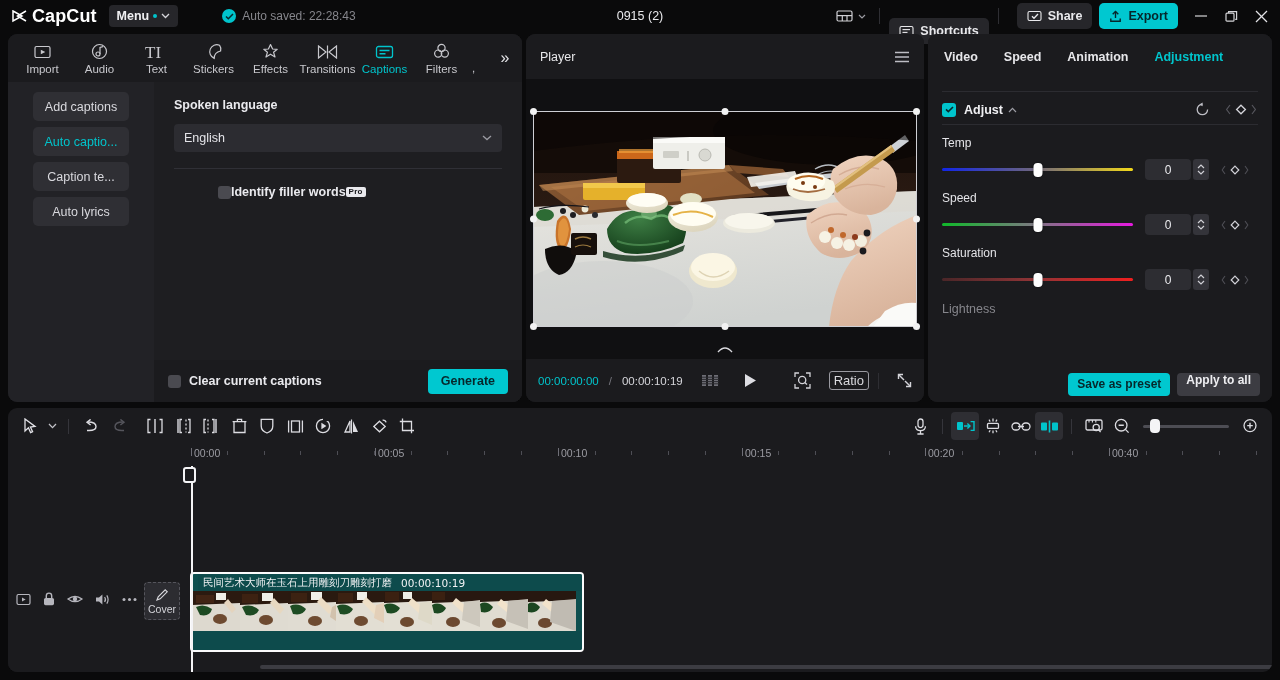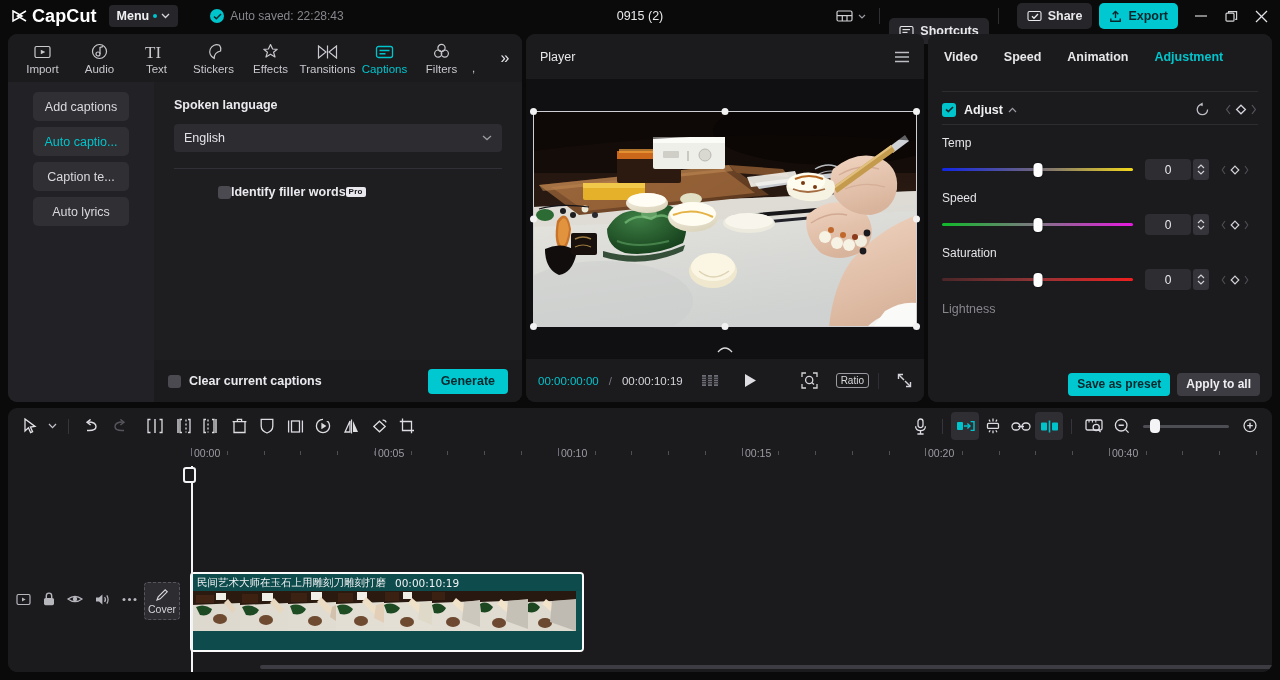--- a/index.html
+++ b/index.html
@@ -19,21 +19,21 @@
   }
   .brand { display: flex; align-items: center; gap: 5px; margin-left: 12px; }
   .brand-mark { width: 15px; height: 13px; position: relative; }
   .brand-name { color: #fff; font-size: 18px; font-weight: bold; letter-spacing: .1px; }
   .menu-btn {
     margin-left: 12px; height: 22px; padding: 0 8px; border-radius: 4px;
     background: #26262a; color: #f0f0f2; font-size: 12.5px; font-weight: bold;
     display: flex; align-items: center; gap: 4px; cursor: pointer;
   }
   .menu-dot { width: 4px; height: 4px; border-radius: 50%; background: #00c4cc; }
-  .autosave { display: flex; align-items: center; gap: 6px; margin-left: 32px; }
+  .autosave { display: flex; align-items: center; gap: 6px; margin-left: 44px; }
   .check-badge {
     width: 14px; height: 14px; border-radius: 50%; background: #00c4cc;
     display: flex; align-items: center; justify-content: center;
   }
   .autosave-text { color: #86868c; font-size: 12px; }
   .proj-title {
     position: absolute; left: 0; right: 0; top: 0; height: 32px;
     display: flex; align-items: center; justify-content: center;
     color: #e9e9ec; font-size: 12.5px; pointer-events: none;
   }
@@ -164,21 +164,21 @@
     background: #1b1b1e; gap: 6px;
   }
   .tc-cur { color: #00c4cc; font-size: 11.5px; font-family: "Liberation Sans", sans-serif; }
   .tc-sep { color: #76767d; font-size: 11.5px; margin: 0 4px; }
   .tc-tot { color: #d5d5da; font-size: 11.5px; }
   .bars-ic { margin-left: 13px; cursor: pointer; }
   .play-ic { margin-left: 18px; cursor: pointer; }
   .mid-foot-right { margin-left: auto; display: flex; align-items: center; gap: 0; }
   .ratio-box {
     border: 1px solid #9a9aa1; border-radius: 3px; color: #dadade;
-    font-size: 10px; padding: 1px 4px; margin-left: 18px; cursor: pointer;
+    font-size: 13px; padding: 1px 4px; margin-left: 18px; cursor: pointer;
   }
   .fs-ic { margin-left: 18px; cursor: pointer; }
 
   
   .rtabs {
     height: 45px; display: flex; align-items: center; gap: 0;
     padding-left: 16px; background: #1b1b1e;
   }
   .rtab {
     color: #e7e7ea; font-size: 12.5px; font-weight: bold; cursor: pointer;
@@ -239,21 +239,21 @@
     justify-content: flex-end; gap: 7px; padding-right: 12px;
   }
   .btn-teal {
     height: 23px; border-radius: 4px; background: #00c8d0; color: #06272b;
     font-size: 12px; font-weight: bold; padding: 0 9px;
     display: flex; align-items: center; cursor: pointer;
   }
   .btn-grey {
     height: 23px; border-radius: 4px; background: #3c3c42; color: #eeeef1;
     font-size: 12px; font-weight: bold; padding: 0 9px;
-    display: flex; align-items: center; cursor: pointer;
+    display: flex; cursor: pointer;
   }
 
   
   .timeline {
     position: absolute; left: 8px; top: 408px; width: 1264px; height: 264px;
     background: #1b1b1e; border-radius: 9px; overflow: hidden;
   }
   .tl-toolbar { height: 36px; display: flex; align-items: center; padding: 0 8px; }
   .ttool {
     width: 28px; height: 28px; display: flex; align-items: center;
@@ -298,21 +298,21 @@
     display: flex; flex-direction: column; align-items: center;
     justify-content: center; gap: 1px; color: #d4d4d9; font-size: 10.5px;
     cursor: pointer;
   }
   .clip {
     position: absolute; left: 60px; top: 106px; width: 394px; height: 80px;
     border: 2px solid #fbfbfc; border-radius: 4px; background: #0e4f4f;
     overflow: hidden; cursor: pointer;
   }
   .clip-label {
-    position: absolute; top: 0; left: 0; right: 0; height: 17px;
+    position: absolute; top: 0; left: 6px; right: 0; height: 17px;
     background: #0d4b4c; color: #f2f2f4; font-size: 10.5px;
     display: flex; align-items: center; padding-left: 5px; gap: 9px;
     white-space: nowrap; overflow: hidden;
     font-family: "DejaVu Sans", sans-serif;
   }
   .thumbs { position: absolute; top: 17px; left: 0; right: 0; height: 42px; display: flex; }
   .thumb { width: 48px; height: 42px; flex: none; overflow: hidden; position: relative; }
   .clip-bottom { position: absolute; bottom: 0; left: 0; right: 0; height: 19px; background: #0d4b4c; }
   .playhead { position: absolute; left: 61px; top: 0; bottom: 0; width: 1.6px; background: #f4f4f6; z-index: 6; }
   .playhead-cap {

